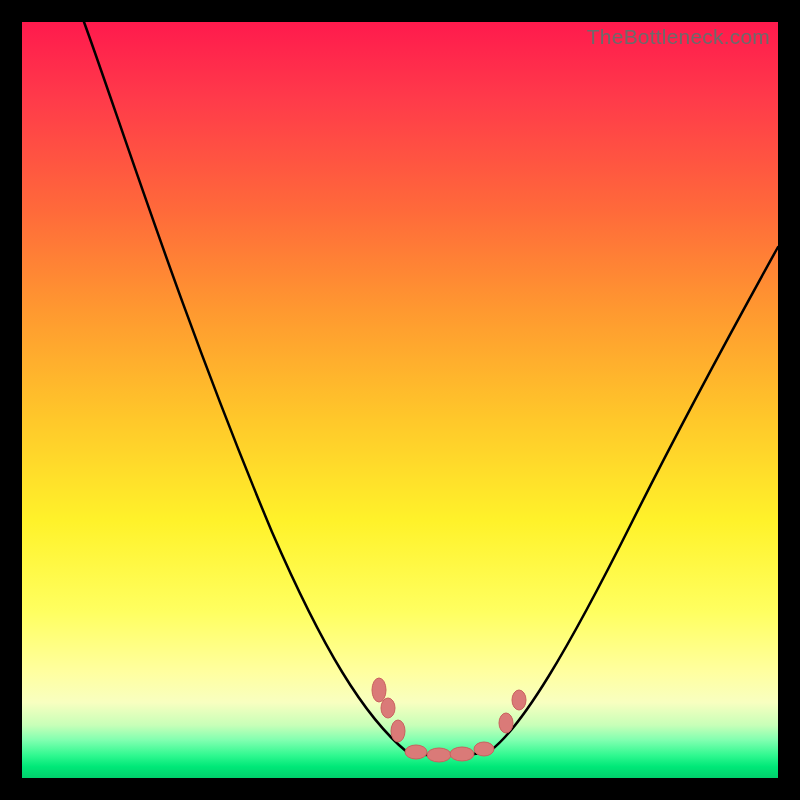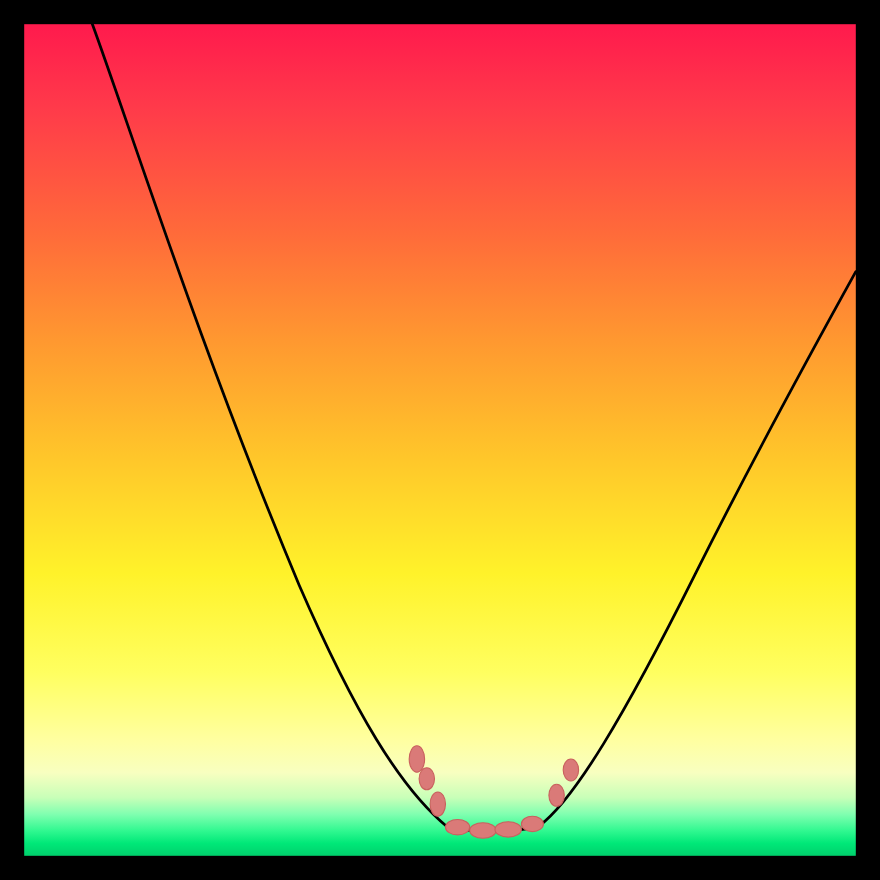--- a/index.html
+++ b/index.html
@@ -62,20 +62,21 @@
     fill: #da7a78;
     stroke: #c9605e;
     stroke-width: 1;
   }
 </style>
 </head>
 <body>
 
 <div class="frame">
 
+  <div class="watermark">TheBottleneck.com</div>
 
   <svg class="curve" viewBox="0 0 756 756">
 
     <path class="stroke" d="M 62 0
          C 95 90, 160 295, 250 510
          C 300 625, 342 695, 385 730"></path>
 
     <path class="stroke" d="M 385 730
          C 405 735, 445 735, 468 729"></path>
 

